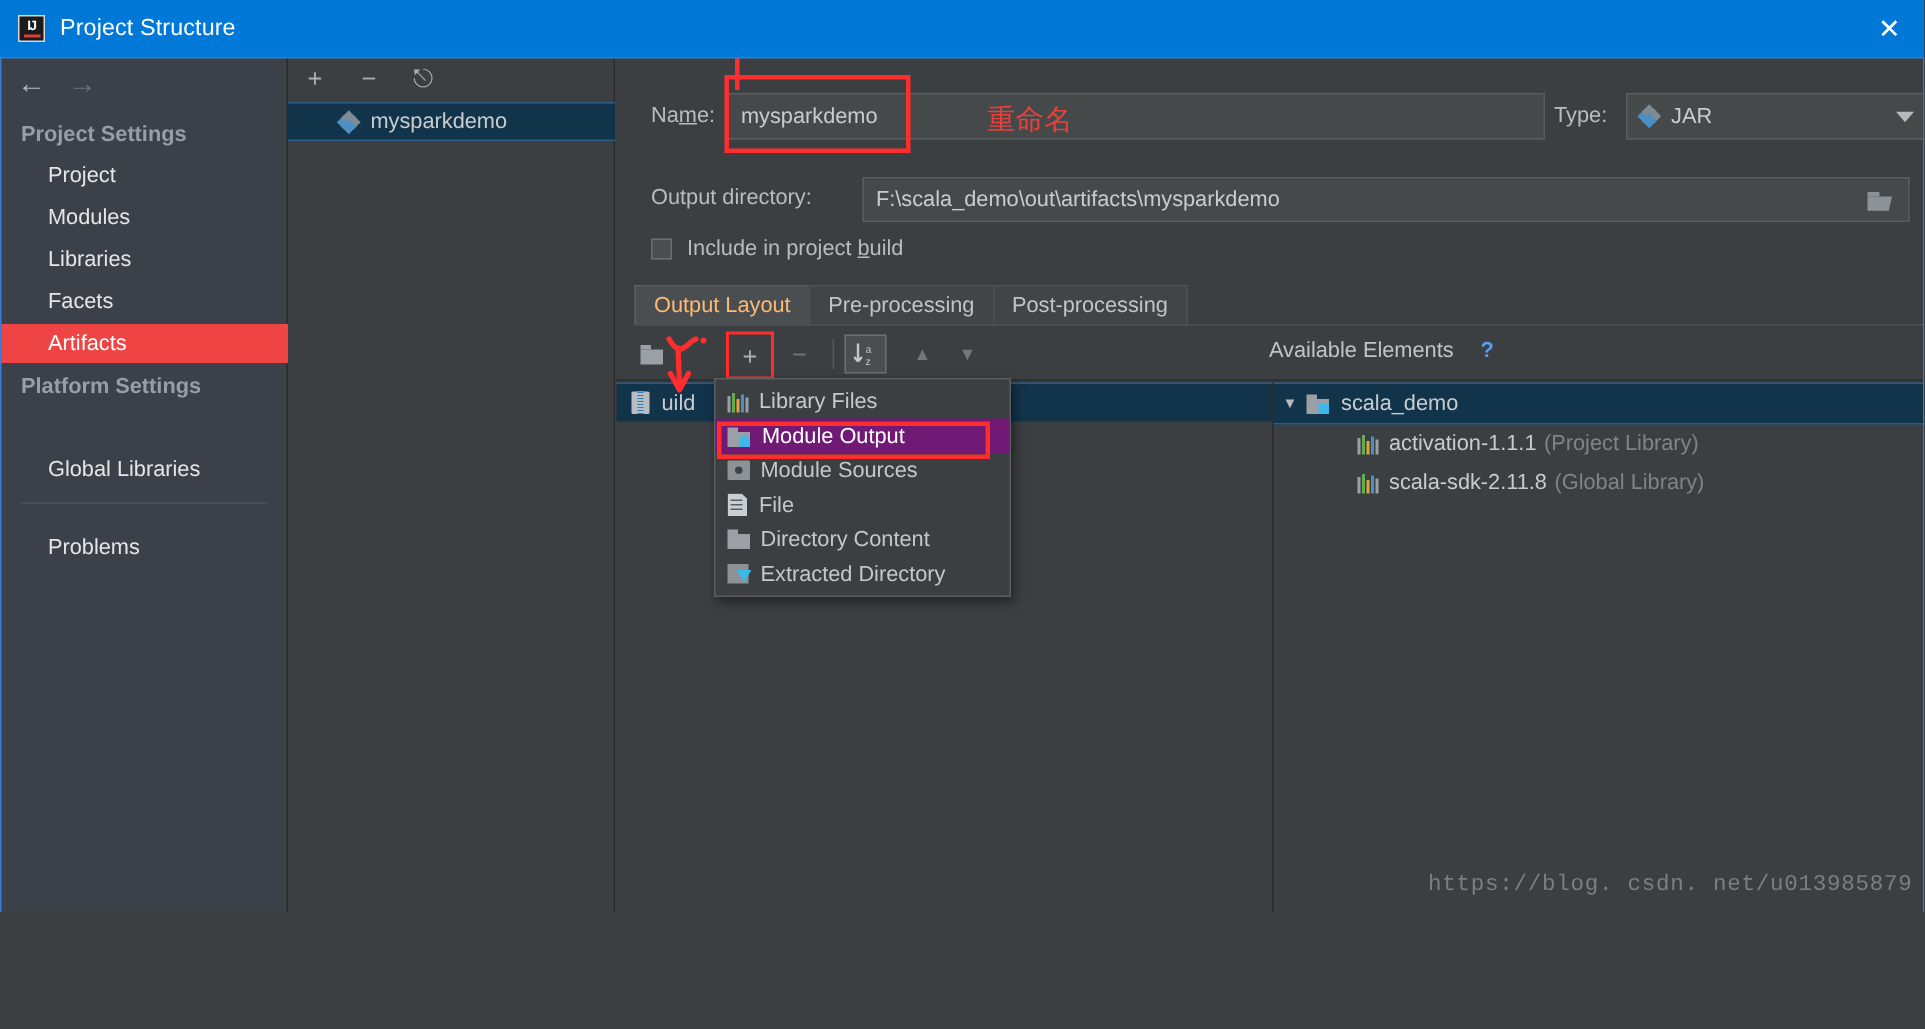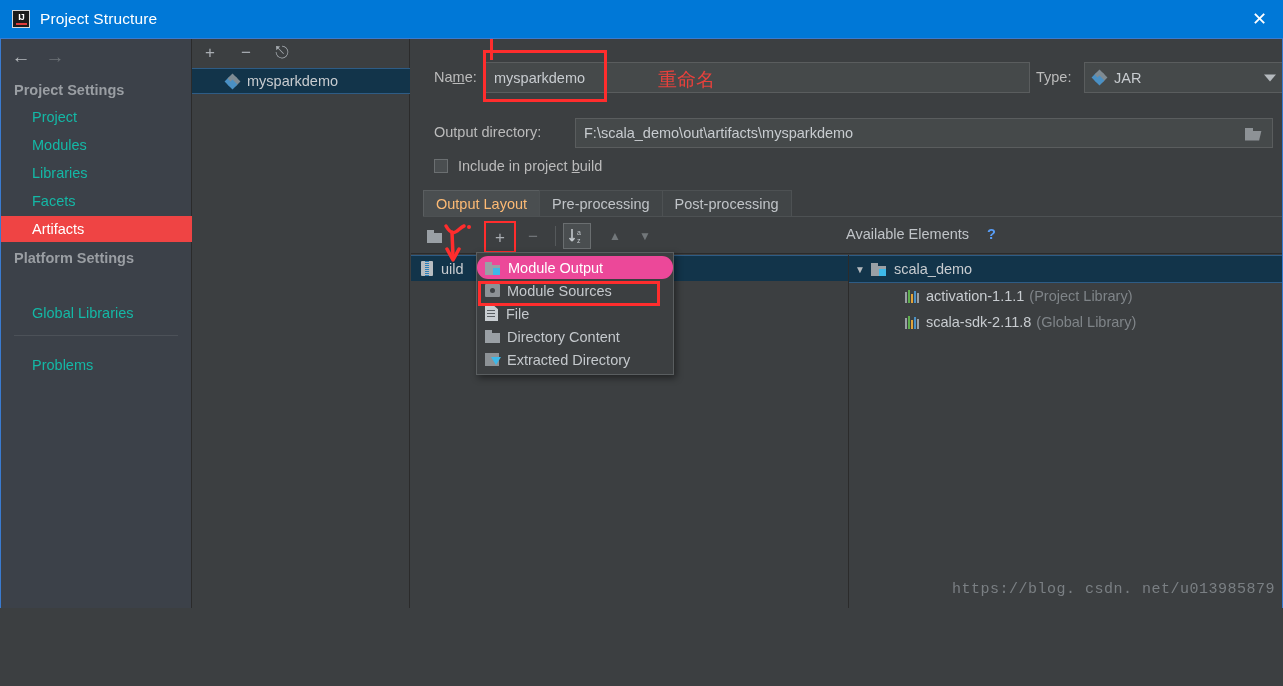--- a/index.html
+++ b/index.html
@@ -75,21 +75,21 @@
 
   .nav-group {
     position: absolute; left: 0; width: 192px;
     color: #9a9ea3; font-weight: bold; font-size: 14.5px;
     padding-left: 14px; box-sizing: border-box;
   }
   .nav-item {
     position: absolute; left: 0; width: 192px; height: 26px;
     display: flex; align-items: center;
     padding-left: 32px; box-sizing: border-box;
-    color: #14b8a6; font-size: 14.5px;
+    color: #e5e5e5; font-size: 14.5px;
   }
   .nav-item.selected {
     background: #ef4444; color: #ffffff;
   }
   .nav-sep {
     position: absolute; left: 14px; width: 164px; height: 1px;
     background: #4c5158;
   }
 
   
@@ -399,21 +399,21 @@
     border: 1px solid #5a5e60;
     box-shadow: 2px 3px 7px rgba(0,0,0,0.45);
     padding: 3px 0;
     z-index: 40;
   }
   .popup-item {
     height: 23px; display: flex; align-items: center;
     padding-left: 8px; box-sizing: border-box;
     color: #c4c8cc; font-size: 14.5px;
   }
-  .popup-item.selected { background: #ec4899; color: #ffffff; border-radius: 11px; }
+  .popup-item.selected { background: #701a75; color: #ffffff; }
 
   
   .ann { position: absolute; z-index: 60; pointer-events: none; }
   #ann-name-box {
     left: 483px; top: 50px; width: 124px; height: 52px;
     border: 3px solid #ff2d2d; box-sizing: border-box;
   }
   #ann-name-tick {
     left: 490px; top: 38px; width: 3px; height: 22px; background: #ff2d2d;
   }
@@ -598,20 +598,30 @@
             <span class="b4"></span>
             <span class="b5"></span>
           </span>
         <span>scala-sdk-2.11.8</span>
         <span class="muted" style="margin-left:5px">(Global Library)</span>
       </div>
     </div>
   </div>
 
   <div class="popup">
+    <div class="popup-item">
+      <span class="ico-lib">
+          <span class="b1"></span>
+          <span class="b2"></span>
+          <span class="b3"></span>
+          <span class="b4"></span>
+          <span class="b5"></span>
+        </span>
+      <span>Library Files</span>
+    </div>
     <div class="popup-item selected">
       <span class="ico-modout">
           <i></i>
         </span>
       <span>Module Output</span>
     </div>
     <div class="popup-item">
       <span class="ico-modsrc"></span>
       <span>Module Sources</span>
     </div>

